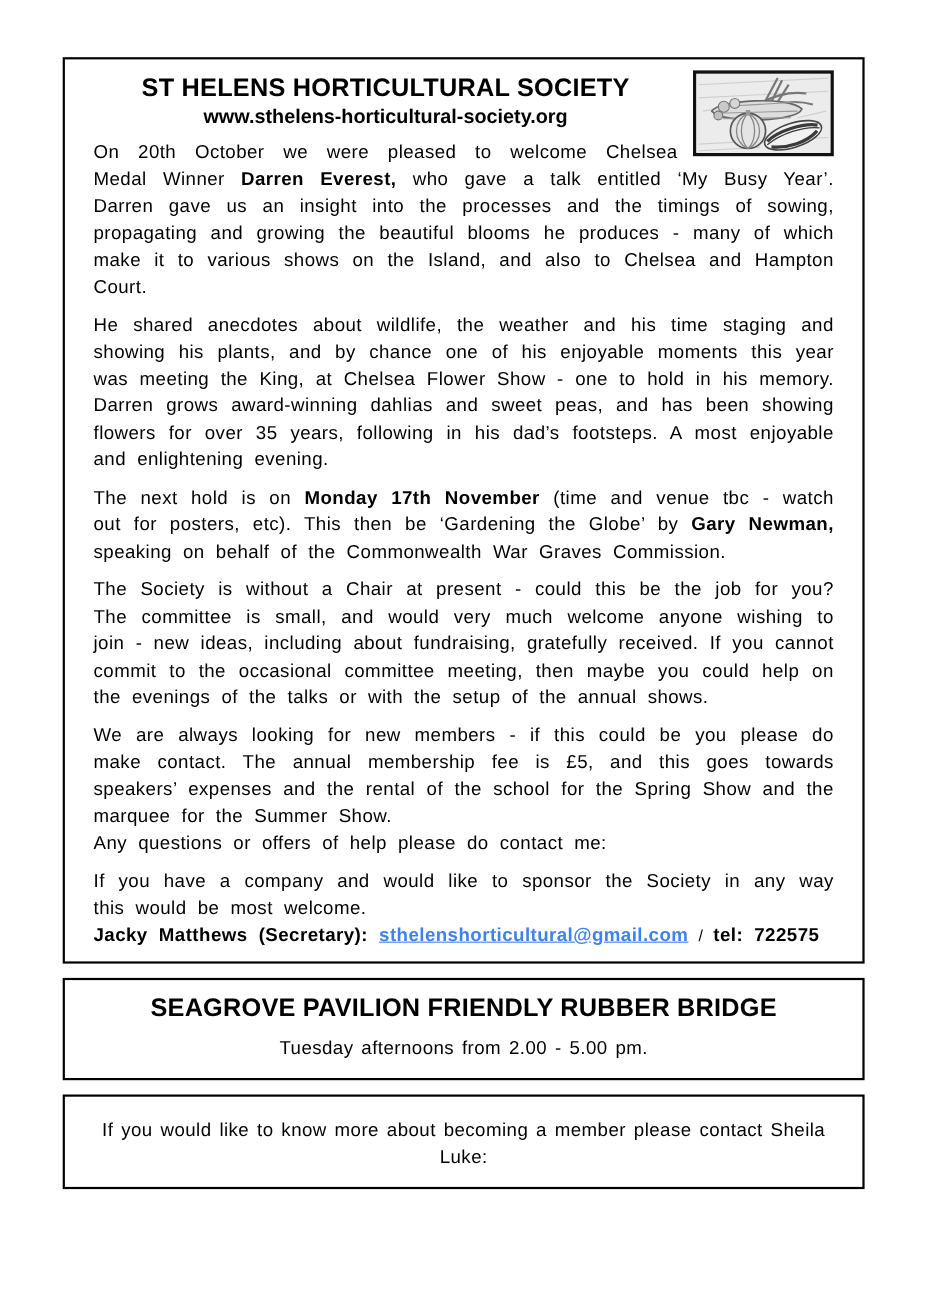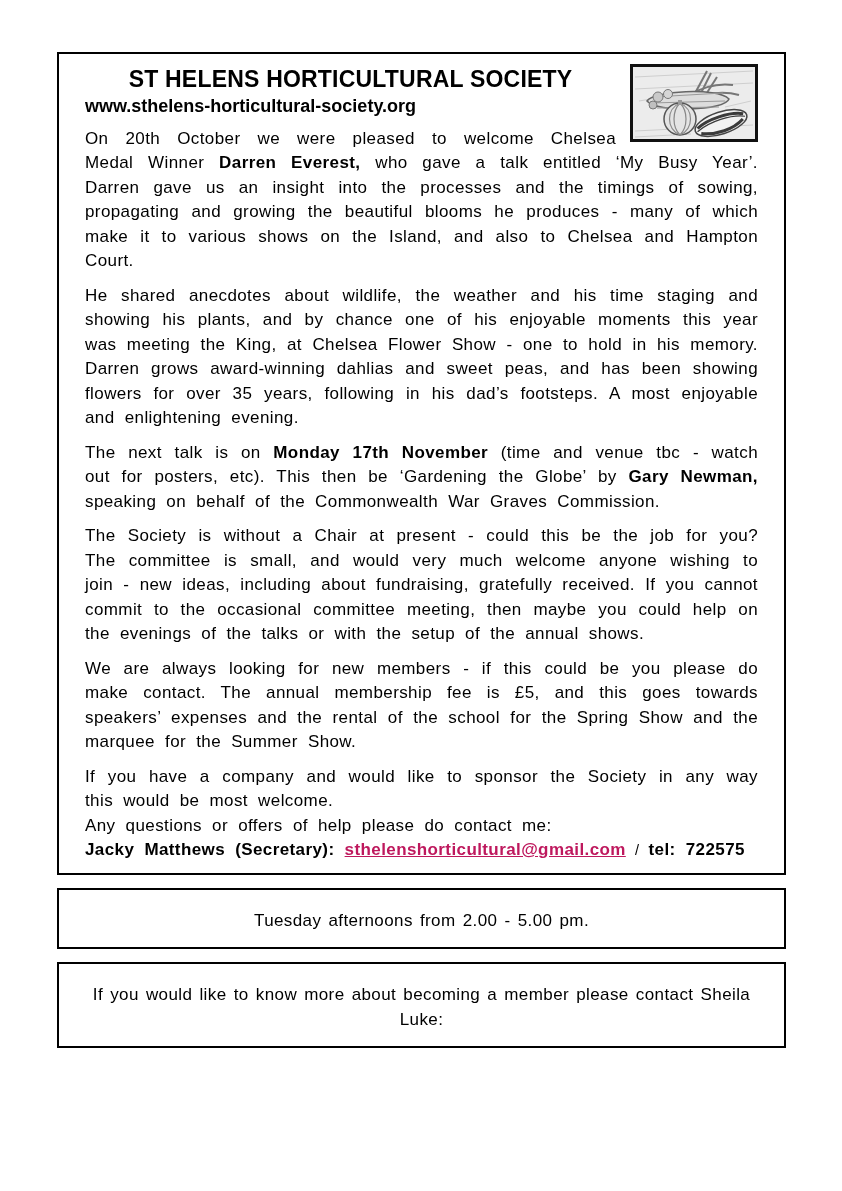--- a/index.html
+++ b/index.html
@@ -31,35 +31,35 @@
   .figure svg { display: block; }
   h1.sec-title {
     font-size: 23px; font-weight: bold;
     text-align: center;
     margin: 4px 0 0 0;
     line-height: 1.2;
     letter-spacing: 0.2px;
   }
   .sec-url {
     font-size: 18px; font-weight: bold;
-    text-align: left;
+    text-align: center;
     margin: 2px 0 4px 0;
   }
   .rich p {
     font-size: 17px;
     line-height: 24.5px;
     margin: 10px 0 0 0;
     letter-spacing: 0.4px;
     word-spacing: 5px;
   }
   .rich p.justify { text-align: justify; }
   .rich p.center  { text-align: center; word-spacing: 2px; }
   .rich p.tight   { margin-top: 0; }
   .b { font-weight: bold; margin-top: 25px; }
-  a.u, .u { text-decoration: underline; color: #be185d; cursor: pointer; }
+  a.u, .u { text-decoration: underline; color: #3b82f6; cursor: pointer; }
   .sm { font-size: 14.5px; letter-spacing: 0.2px; }
 
   
   .box-center { padding: 8px 18px 14px 18px; text-align: center; }
   .box-center h1.sec-title { margin-top: 4px; }
   .box-center .rich p { margin-top: 11px; }
 </style>
 </head>
 <body>
 
@@ -110,30 +110,31 @@
             <path d="M63 57 C78 51 100 51 113 57" stroke-width="1.2"></path>
           </g>
         </g>
       </svg>
     </div>
     <h1 class="sec-title">ST HELENS HORTICULTURAL SOCIETY</h1>
     <div class="sec-url">www.sthelens-horticultural-society.org</div>
     <div class="rich">
         <p class="justify"><span>On 20th October we were pleased to welcome Chelsea Medal Winner </span><span class="b">Darren Everest,</span><span> who gave a talk entitled ‘My Busy Year’. Darren gave us an insight into the processes and the timings of sowing, propagating and growing the beautiful blooms he produces - many of which make it to various shows on the Island, and also to Chelsea and Hampton Court.</span></p>
         <p class="justify"><span>He shared anecdotes about wildlife, the weather and his time staging and showing his plants, and by chance one of his enjoyable moments this year was meeting the King, at Chelsea Flower Show - one to hold in his memory. Darren grows award-winning dahlias and sweet peas, and has been showing flowers for over 35 years, following in his dad’s footsteps. A most enjoyable and enlightening evening.</span></p>
-        <p class="justify"><span>The next talk is on </span><span class="b">Monday 17th November</span><span> (time and venue tbc - watch out for posters, etc). This then be ‘Gardening the Globe’ by </span><span class="b">Gary Newman,</span><span> speaking on behalf of the Commonwealth War Graves Commission.</span></p>
+        <p class="justify"><span>The next hold is on </span><span class="b">Monday 17th November</span><span> (time and venue tbc - watch out for posters, etc). This then be ‘Gardening the Globe’ by </span><span class="b">Gary Newman,</span><span> speaking on behalf of the Commonwealth War Graves Commission.</span></p>
         <p class="justify"><span>The Society is without a Chair at present - could this be the job for you? The committee is small, and would very much welcome anyone wishing to join - new ideas, including about fundraising, gratefully received. If you cannot commit to the occasional committee meeting, then maybe you could help on the evenings of the talks or with the setup of the annual shows.</span></p>
         <p class="justify"><span>We are always looking for new members - if this could be you please do make contact. The annual membership fee is £5, and this goes towards speakers’ expenses and the rental of the school for the Spring Show and the marquee for the Summer Show.</span></p>
+        <p class="justify tight"><span>Any questions or offers of help please do contact me:</span></p>
         <p class="justify"><span>If you have a company and would like to sponsor the Society in any way this would be most welcome.</span></p>
-        <p class="justify tight"><span>Any questions or offers of help please do contact me:</span></p>
         <p class="justify tight"><span class="b">Jacky Matthews (Secretary): </span><a class="b u">sthelenshorticultural@gmail.com</a><span class="sm"> / </span><span class="b">tel: 722575</span></p>
       </div>
   </section>
 
   <section class="box box-center">
+    <h1 class="sec-title">SEAGROVE PAVILION FRIENDLY RUBBER BRIDGE</h1>
     <div class="rich">
         <p class="center"><span>Tuesday afternoons from 2.00 - 5.00 pm.</span></p>
       </div>
   </section>
 
   <section class="box box-center">
     <div class="rich">
         <p class="center"><span>If you would like to know more about becoming a member please contact Sheila Luke: </span></p>
       </div>
   </section>

